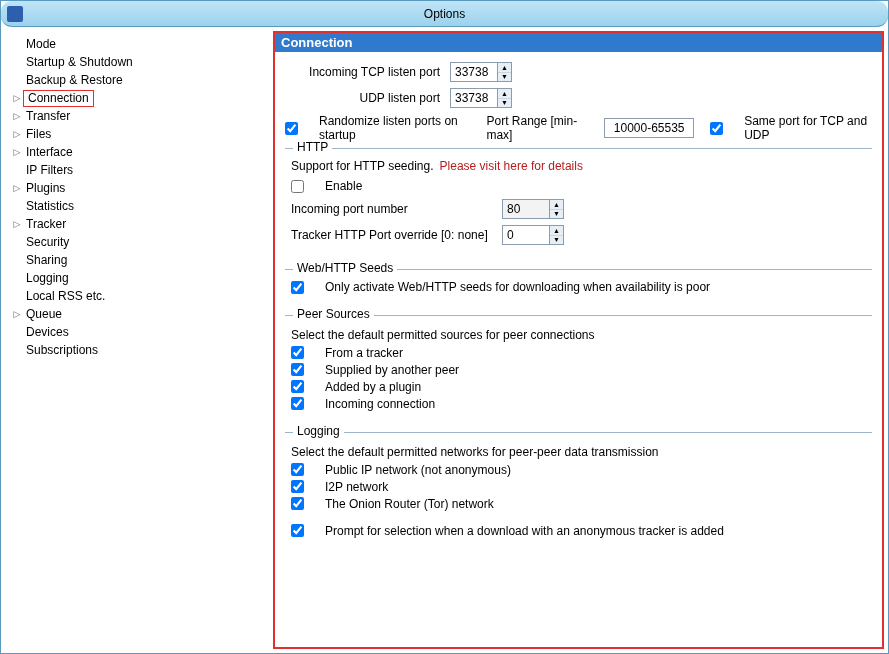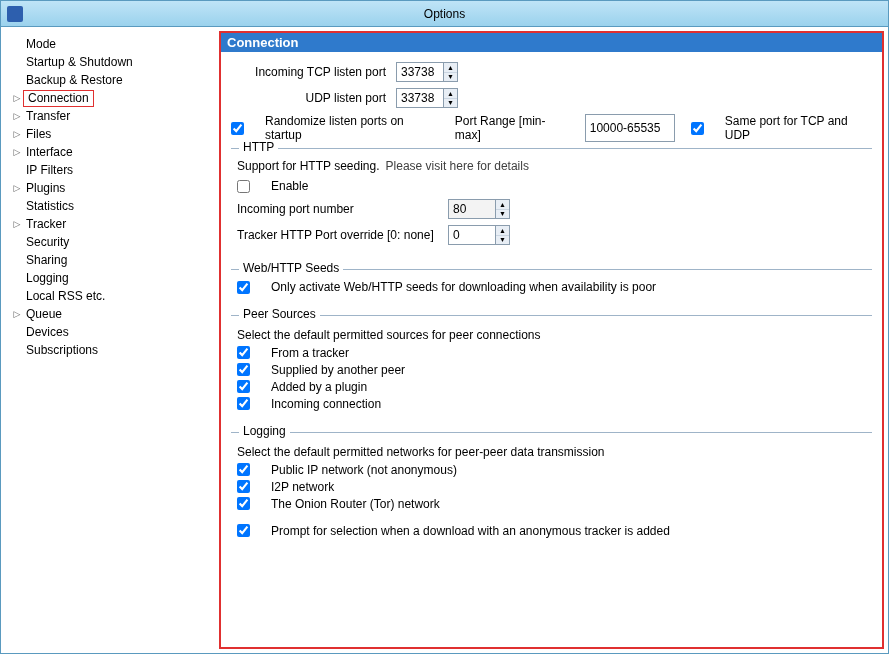--- a/index.html
+++ b/index.html
@@ -20,40 +20,41 @@
     display: flex;
     flex-direction: column;
   }
   .titlebar {
     height: 26px;
     background: linear-gradient(#bfe4f7, #9bd2ed);
     display: flex;
     align-items: center;
     border-bottom: 1px solid #5a9abf;
     position: relative;
+    border-radius: 11px;
   }
   .titlebar .app-icon {
     width: 16px; height: 16px; margin-left: 6px;
     background: #2d5fae;
     border-radius: 2px;
     display:inline-block;
   }
   .titlebar .title-text {
     position: absolute;
     left: 50%;
     transform: translateX(-50%);
     color: #000;
   }
   .body {
     flex: 1;
     display: flex;
     background: #fff;
   }
   .sidebar {
-    width: 218px;
+    width: 272px;
     padding: 8px 4px 8px 10px;
   }
   .tree-item {
     height: 18px;
     line-height: 18px;
     display: flex;
     align-items: center;
     white-space: nowrap;
     cursor: default;
   }
@@ -126,23 +127,24 @@
     display: flex;
     align-items: center;
     justify-content: center;
     background: #e8eef5;
     border-bottom: 1px solid #cbd6e2;
     cursor: pointer;
   }
   .spin .sb:last-child { border-bottom: none; }
   input[type="text"].flat {
     border: 1px solid #8a9cad;
-    height: 28px;
+    height: 20px;
     padding: 0 4px;
     font: inherit;
+    text-align: center;
   }
   .chk {
     display: inline-flex;
     align-items: center;
     gap: 21px;
   }
   .chk input[type="checkbox"] {
     width: 13px; height: 13px;
   }
   .group {
@@ -152,21 +154,21 @@
     padding: 10px 6px 4px 6px;
   }
   .group > .legend {
     position: absolute;
     top: -9px;
     left: 8px;
     background: #fff;
     padding: 0 4px;
     color: #000;
   }
-  .link { color: #404040; cursor: pointer; }
+  .link { color: #b91c1c; cursor: pointer; }
   .muted-input {
     background: #f3f3f3;
     color: #000000;
   }
   .stack > .chk { margin: 3px 0; display:flex;}
   .desc { margin: 2px 0 4px 0; }
 </style>
 </head>
 <body>
 

